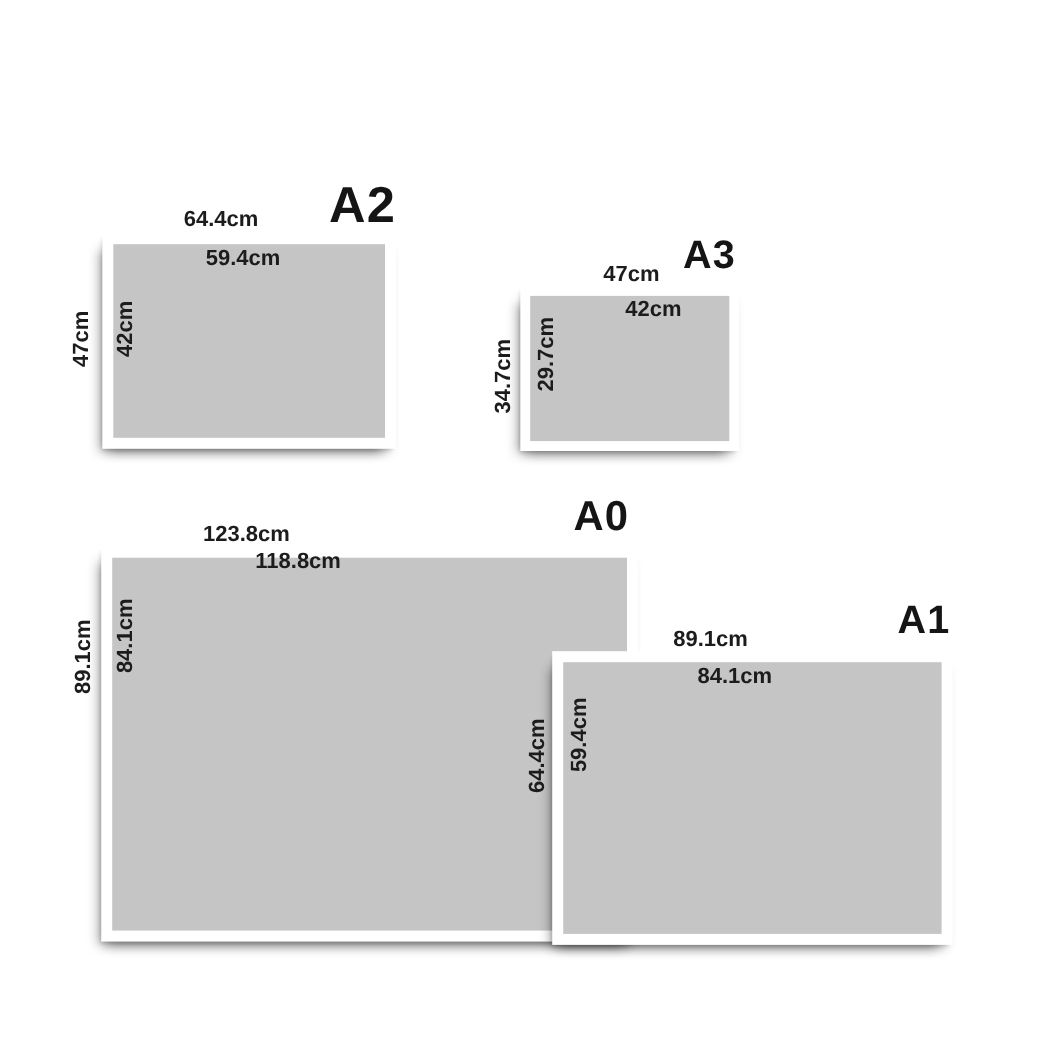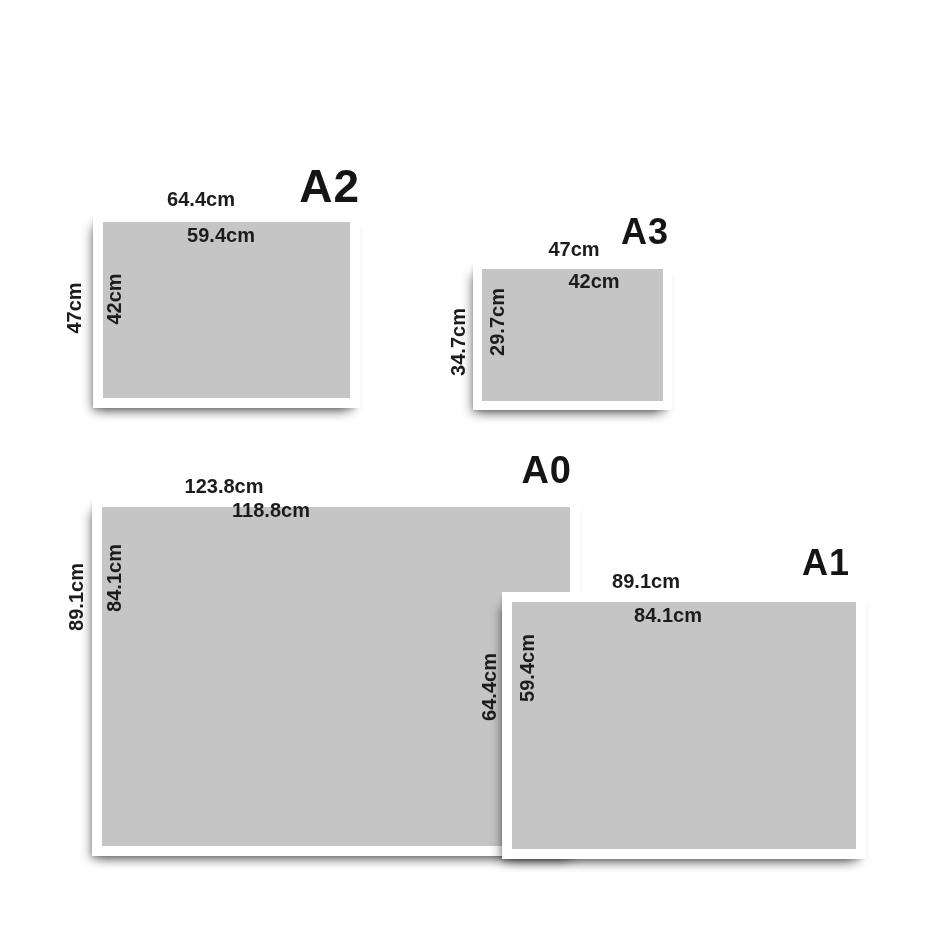--- a/index.html
+++ b/index.html
@@ -78,21 +78,21 @@
   
   #group-a0 { left: 92px;  top: 497px; width: 488px; height: 359px; z-index: 1; }
   #group-a0 .title   { top: -46px; right: 8px; font-size: 38px; }
   #group-a0 .outer-w { left: 132px; top: -22px; }
   #group-a0 .inner-w { left: 179px; top: 2px; }
   #group-a0 .outer-h { left: -16px; top: 100px; }
   #group-a0 .inner-h { left: 22px;  top: 81px; }
 
   
   #group-a1 { left: 502px; top: 592px; width: 364px; height: 267px; z-index: 2; }
-  #group-a1 .title   { top: -47px; right: 16px; }
+  #group-a1 .title   { top: -47px; right: 2px; }
   #group-a1 .outer-w { left: 144px; top: -22px; }
   #group-a1 .inner-w { left: 166px; top: 12px; }
   #group-a1 .outer-h { left: -13px; top: 95px; }
   #group-a1 .inner-h { left: 25px;  top: 76px; }
 </style>
 </head>
 <body>
 
 <div class="canvas">
 

